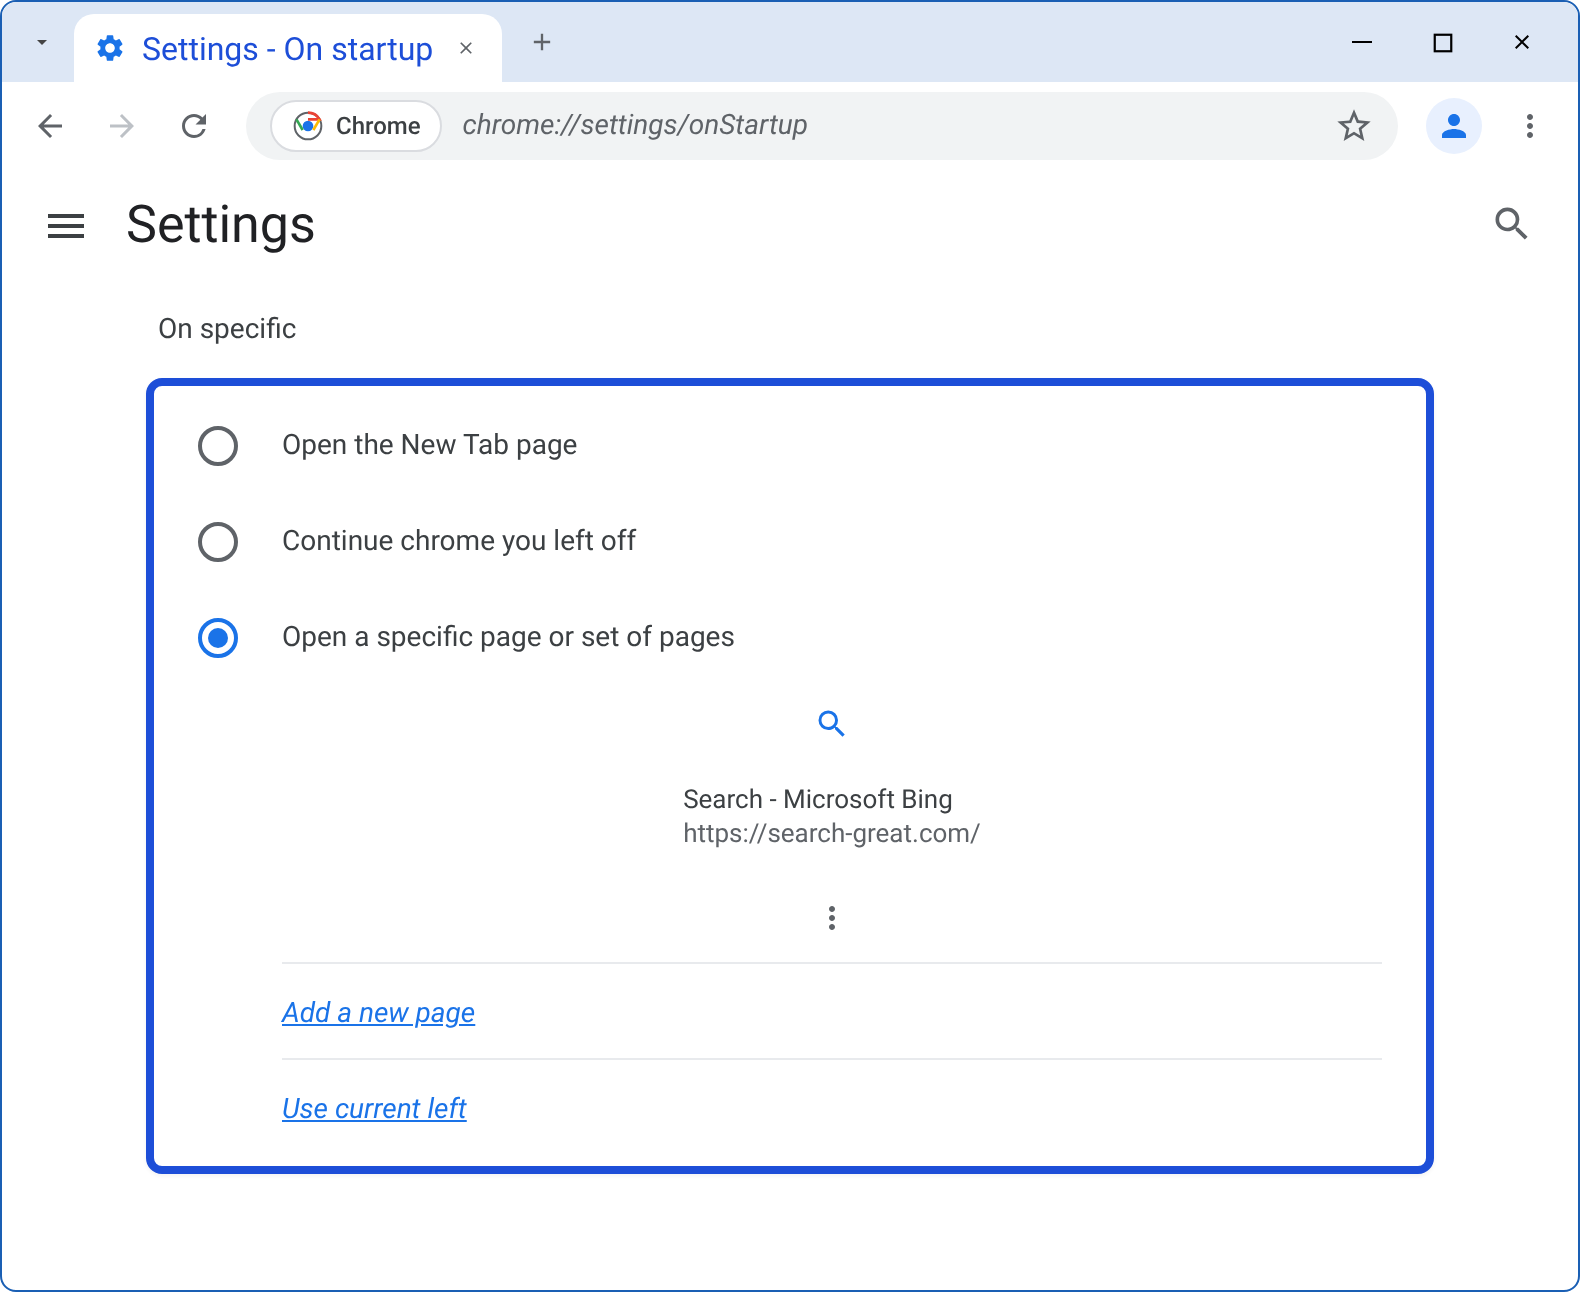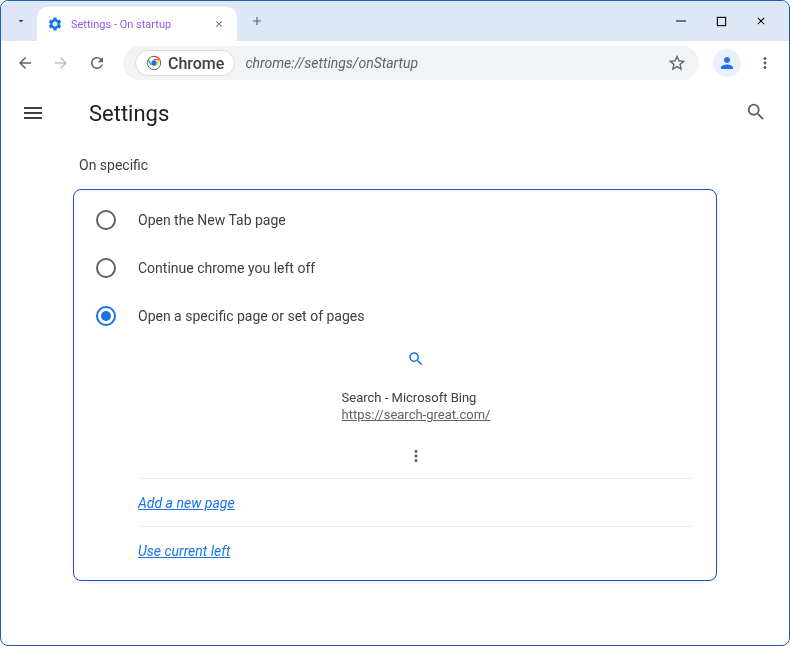--- a/index.html
+++ b/index.html
@@ -6,60 +6,60 @@
     body { width: 790px; height: 646px; background: #fff; overflow: hidden; position: relative; }
     
     
     .window-frame { width: 100%; height: 100%; border: 1px solid #1a5fb4; border-radius: 8px; overflow: hidden; display: flex; flex-direction: column; background: #fff; }
     
     
     .titlebar { height: 40px; background: #dde7f5; display: flex; align-items: center; padding: 0 4px; border-top-left-radius: 7px; border-top-right-radius: 7px; }
     .tab-dropdown { width: 20px; height: 20px; display: flex; align-items: center; justify-content: center; margin: 0 6px; color: #444; }
     .tab { background: #fff; height: 34px; margin-top: 6px; border-radius: 10px 10px 0 0; display: flex; align-items: center; padding: 0 10px; min-width: 200px; gap: 8px; }
     .tab-icon { width: 16px; height: 16px; color: #1a73e8; }
-    .tab-title { font-size: 11px; color: #8b5cf6; flex: 1; }
+    .tab-title { font-size: 16px; color: #1d4ed8; flex: 1; }
     .tab-close { width: 16px; height: 16px; color: #5f6368; display: flex; align-items: center; justify-content: center; border-radius: 50%; }
     .new-tab { width: 28px; height: 28px; display: flex; align-items: center; justify-content: center; color: #5f6368; margin-left: 6px; border-radius: 50%; }
     .titlebar-spacer { flex: 1; }
     .win-controls { display: flex; gap: 0; margin-right: 4px; }
     .win-btn { width: 40px; height: 32px; display: flex; align-items: center; justify-content: center; color: #000; }
     
     
     .toolbar { height: 44px; background: #fff; display: flex; align-items: center; padding: 0 8px; gap: 4px; }
     .nav-btn { width: 32px; height: 32px; display: flex; align-items: center; justify-content: center; color: #5f6368; border-radius: 50%; }
     .nav-btn.disabled { color: #bdc1c6; }
     .address-bar { flex: 1; height: 34px; background: #f1f3f4; border-radius: 17px; display: flex; align-items: center; padding: 0 12px; gap: 10px; margin: 0 6px; }
     .chrome-chip { display: flex; align-items: center; gap: 6px; background: #fff; border: 1px solid #dadce0; border-radius: 14px; padding: 2px 10px; height: 26px; }
     .chrome-chip-icon { width: 16px; height: 16px; }
-    .chrome-chip-text { font-size: 16px; color: #3c4043; font-weight: 500; }
+    .chrome-chip-text { font-size: 12px; color: #3c4043; font-weight: 500; }
     .url-text { font-size: 14px; color: #5f6368; flex: 1; font-style: italic; }
     .star-icon { width: 20px; height: 20px; color: #5f6368; }
     .profile-btn { width: 28px; height: 28px; border-radius: 50%; background: #e8f0fe; display: flex; align-items: center; justify-content: center; color: #1a73e8; margin: 0 4px; }
     .menu-btn { width: 32px; height: 32px; display: flex; align-items: center; justify-content: center; color: #5f6368; }
     
     
     .settings-header { height: 56px; display: flex; align-items: center; padding: 0 20px; gap: 18px; }
     .hamburger { width: 24px; height: 24px; color: #3c4043; }
-    .settings-title { font-size: 22px; color: #202124; flex: 1; margin-left: 26px; }
+    .settings-title { font-size: 26px; color: #202124; flex: 1; }
     .search-btn { width: 24px; height: 24px; color: #5f6368; }
     
     
     .content { flex: 1; padding: 16px 72px; overflow: hidden; position: relative; }
     .section-title { font-size: 14px; color: #3c4043; margin-bottom: 16px; padding-left: 6px; }
-    .card { background: #fff; border: 1px solid #1d4ed8; border-radius: 8px; box-shadow: 0 1px 2px rgba(0,0,0,0.05); padding: 6px 0; }
+    .card { background: #fff; border: 4px solid #1d4ed8; border-radius: 8px; box-shadow: 0 1px 2px rgba(0,0,0,0.05); padding: 6px 0; }
     .radio-row { display: flex; align-items: center; padding: 14px 22px; gap: 22px; }
     .radio-outer { width: 20px; height: 20px; border: 2px solid #5f6368; border-radius: 50%; display: flex; align-items: center; justify-content: center; flex-shrink: 0; }
     .radio-outer.selected { border-color: #1a73e8; }
     .radio-inner { width: 10px; height: 10px; background: #1a73e8; border-radius: 50%; }
     .radio-label { font-size: 14px; color: #3c4043; }
     .page-row { display: flex; align-items: center; padding: 10px 22px 10px 64px; gap: 22px; flex-direction: column; }
     .page-icon { width: 18px; height: 18px; color: #1a73e8; flex-shrink: 0; }
     .page-info { flex: 1; }
     .page-title { font-size: 13px; color: #3c4043; }
-    .page-url { font-size: 13px; color: #5f6368; margin-top: 2px; text-decoration: underline; }
+    .page-url { font-size: 13px; color: #5f6368; margin-top: 2px; }
     .page-menu { width: 24px; height: 24px; color: #5f6368; display: flex; align-items: center; justify-content: center; }
     .divider { height: 1px; background: #e8eaed; margin: 0 22px 0 64px; }
     .link-row { padding: 14px 22px 14px 64px; }
     .link { font-size: 14px; color: #1a73e8; text-decoration: underline; cursor: pointer; font-style: italic; }
     
     svg { display: block; }
   </style>
 </head>
 <body>
 

